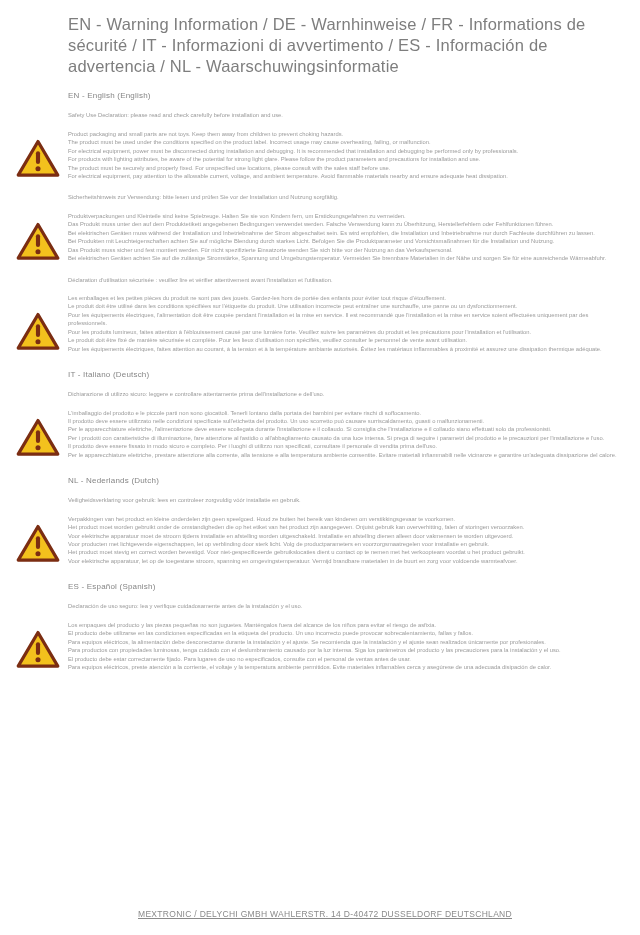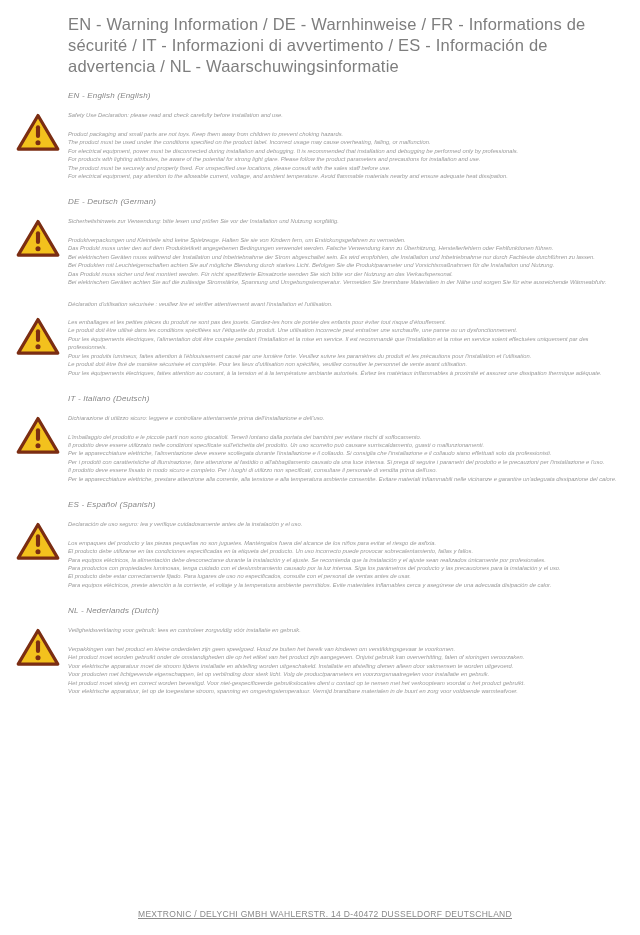--- a/index.html
+++ b/index.html
@@ -19,23 +19,22 @@
     margin: 14px 20px 10px 68px;
     width: 552px;
     font-size: 16.5px;
     line-height: 1.28;
     font-weight: 400;
     color: #7e7e7e;
     letter-spacing: 0.2px;
   }
   .warn-section {
     display: flex;
-    align-items: center;
+    align-items: flex-end;
     margin: 0 14px 13px 0;
-    font-style: italic;
   }
   .icon-col {
     flex: 0 0 68px;
     display: flex;
     justify-content: flex-start;
     padding-left: 15px;
     box-sizing: border-box;
   }
   .warning-triangle {
     width: 46px;
@@ -109,21 +108,20 @@
 
   <section class="warn-section">
     <div class="icon-col">
       <svg class="warning-triangle" viewBox="0 0 100 90" aria-hidden="true">
         <path d="M50 7 L93 80 L7 80 Z" fill="#F3C11D" stroke="#7B2D12" stroke-width="7" stroke-linejoin="round"></path>
         <rect x="45.5" y="28" width="9" height="28" rx="4.5" fill="#7B2D12"></rect>
         <circle cx="50" cy="66" r="5.5" fill="#7B2D12"></circle>
       </svg>
     </div>
     <div class="content-col">
-      <h2 class="section-heading">DE - Deutsch (German)</h2>
       <p class="section-intro">Sicherheitshinweis zur Verwendung: bitte lesen und prüfen Sie vor der Installation und Nutzung sorgfältig.</p>
       <div class="section-body">
         <p>Produktverpackungen und Kleinteile sind keine Spielzeuge. Halten Sie sie von Kindern fern, um Erstickungsgefahren zu vermeiden.</p>
         <p>Das Produkt muss unter den auf dem Produktetikett angegebenen Bedingungen verwendet werden. Falsche Verwendung kann zu Überhitzung, Herstellerfehlern oder Fehlfunktionen führen.</p>
         <p>Bei elektrischen Geräten muss während der Installation und Inbetriebnahme der Strom abgeschaltet sein. Es wird empfohlen, die Installation und Inbetriebnahme nur durch Fachleute durchführen zu lassen.</p>
         <p>Bei Produkten mit Leuchteigenschaften achten Sie auf mögliche Blendung durch starkes Licht. Befolgen Sie die Produktparameter und Vorsichtsmaßnahmen für die Installation und Nutzung.</p>
         <p>Das Produkt muss sicher und fest montiert werden. Für nicht spezifizierte Einsatzorte wenden Sie sich bitte vor der Nutzung an das Verkaufspersonal.</p>
         <p>Bei elektrischen Geräten achten Sie auf die zulässige Stromstärke, Spannung und Umgebungstemperatur. Vermeiden Sie brennbare Materialien in der Nähe und sorgen Sie für eine ausreichende Wärmeabfuhr.</p>
       </div>
     </div>
@@ -174,50 +172,50 @@
 
   <section class="warn-section">
     <div class="icon-col">
       <svg class="warning-triangle" viewBox="0 0 100 90" aria-hidden="true">
         <path d="M50 7 L93 80 L7 80 Z" fill="#F3C11D" stroke="#7B2D12" stroke-width="7" stroke-linejoin="round"></path>
         <rect x="45.5" y="28" width="9" height="28" rx="4.5" fill="#7B2D12"></rect>
         <circle cx="50" cy="66" r="5.5" fill="#7B2D12"></circle>
       </svg>
     </div>
     <div class="content-col">
+      <h2 class="section-heading">NL - Nederlands (Dutch)</h2>
+      <p class="section-intro">Veiligheidsverklaring voor gebruik: lees en controleer zorgvuldig vóór installatie en gebruik.</p>
+      <div class="section-body">
+        <p>Verpakkingen van het product en kleine onderdelen zijn geen speelgoed. Houd ze buiten het bereik van kinderen om verstikkingsgevaar te voorkomen.</p>
+        <p>Het product moet worden gebruikt onder de omstandigheden die op het etiket van het product zijn aangegeven. Onjuist gebruik kan oververhitting, falen of storingen veroorzaken.</p>
+        <p>Voor elektrische apparatuur moet de stroom tijdens installatie en afstelling worden uitgeschakeld. Installatie en afstelling dienen alleen door vakmensen te worden uitgevoerd.</p>
+        <p>Voor producten met lichtgevende eigenschappen, let op verblinding door sterk licht. Volg de productparameters en voorzorgsmaatregelen voor installatie en gebruik.</p>
+        <p>Het product moet stevig en correct worden bevestigd. Voor niet-gespecificeerde gebruikslocaties dient u contact op te nemen met het verkoopteam voordat u het product gebruikt.</p>
+        <p>Voor elektrische apparatuur, let op de toegestane stroom, spanning en omgevingstemperatuur. Vermijd brandbare materialen in de buurt en zorg voor voldoende warmteafvoer.</p>
+      </div>
+    </div>
+  </section>
+
+  <section class="warn-section">
+    <div class="icon-col">
+      <svg class="warning-triangle" viewBox="0 0 100 90" aria-hidden="true">
+        <path d="M50 7 L93 80 L7 80 Z" fill="#F3C11D" stroke="#7B2D12" stroke-width="7" stroke-linejoin="round"></path>
+        <rect x="45.5" y="28" width="9" height="28" rx="4.5" fill="#7B2D12"></rect>
+        <circle cx="50" cy="66" r="5.5" fill="#7B2D12"></circle>
+      </svg>
+    </div>
+    <div class="content-col">
       <h2 class="section-heading">ES - Español (Spanish)</h2>
       <p class="section-intro">Declaración de uso seguro: lea y verifique cuidadosamente antes de la instalación y el uso.</p>
       <div class="section-body">
         <p>Los empaques del producto y las piezas pequeñas no son juguetes. Manténgalos fuera del alcance de los niños para evitar el riesgo de asfixia.</p>
         <p>El producto debe utilizarse en las condiciones especificadas en la etiqueta del producto. Un uso incorrecto puede provocar sobrecalentamiento, fallas y fallos.</p>
         <p>Para equipos eléctricos, la alimentación debe desconectarse durante la instalación y el ajuste. Se recomienda que la instalación y el ajuste sean realizados únicamente por profesionales.</p>
         <p>Para productos con propiedades luminosas, tenga cuidado con el deslumbramiento causado por la luz intensa. Siga los parámetros del producto y las precauciones para la instalación y el uso.</p>
         <p>El producto debe estar correctamente fijado. Para lugares de uso no especificados, consulte con el personal de ventas antes de usar.</p>
         <p>Para equipos eléctricos, preste atención a la corriente, el voltaje y la temperatura ambiente permitidos. Evite materiales inflamables cerca y asegúrese de una adecuada disipación de calor.</p>
       </div>
     </div>
   </section>
 
-  <section class="warn-section">
-    <div class="icon-col">
-      <svg class="warning-triangle" viewBox="0 0 100 90" aria-hidden="true">
-        <path d="M50 7 L93 80 L7 80 Z" fill="#F3C11D" stroke="#7B2D12" stroke-width="7" stroke-linejoin="round"></path>
-        <rect x="45.5" y="28" width="9" height="28" rx="4.5" fill="#7B2D12"></rect>
-        <circle cx="50" cy="66" r="5.5" fill="#7B2D12"></circle>
-      </svg>
-    </div>
-    <div class="content-col">
-      <h2 class="section-heading">NL - Nederlands (Dutch)</h2>
-      <p class="section-intro">Veiligheidsverklaring voor gebruik: lees en controleer zorgvuldig vóór installatie en gebruik.</p>
-      <div class="section-body">
-        <p>Verpakkingen van het product en kleine onderdelen zijn geen speelgoed. Houd ze buiten het bereik van kinderen om verstikkingsgevaar te voorkomen.</p>
-        <p>Het product moet worden gebruikt onder de omstandigheden die op het etiket van het product zijn aangegeven. Onjuist gebruik kan oververhitting, falen of storingen veroorzaken.</p>
-        <p>Voor elektrische apparatuur moet de stroom tijdens installatie en afstelling worden uitgeschakeld. Installatie en afstelling dienen alleen door vakmensen te worden uitgevoerd.</p>
-        <p>Voor producten met lichtgevende eigenschappen, let op verblinding door sterk licht. Volg de productparameters en voorzorgsmaatregelen voor installatie en gebruik.</p>
-        <p>Het product moet stevig en correct worden bevestigd. Voor niet-gespecificeerde gebruikslocaties dient u contact op te nemen met het verkoopteam voordat u het product gebruikt.</p>
-        <p>Voor elektrische apparatuur, let op de toegestane stroom, spanning en omgevingstemperatuur. Vermijd brandbare materialen in de buurt en zorg voor voldoende warmteafvoer.</p>
-      </div>
-    </div>
-  </section>
-
   <div class="doc-footer">MEXTRONIC / DELYCHI GMBH WAHLERSTR. 14 D-40472 DUSSELDORF DEUTSCHLAND</div>
 
 </div>
 
 </body></html>

